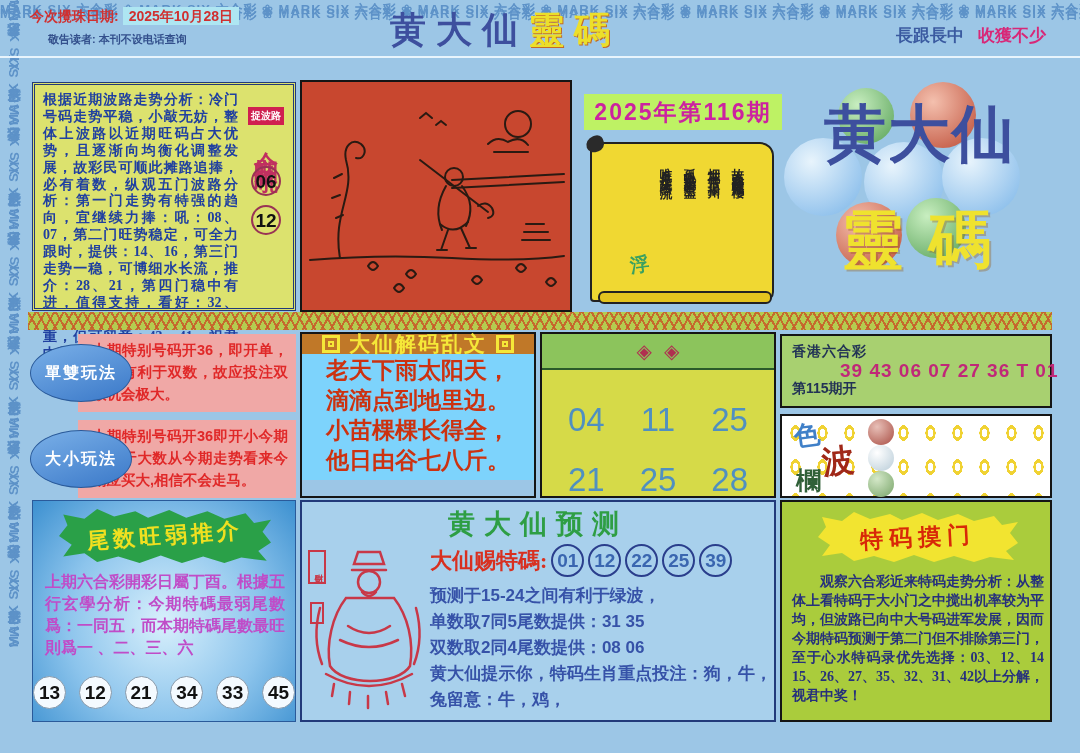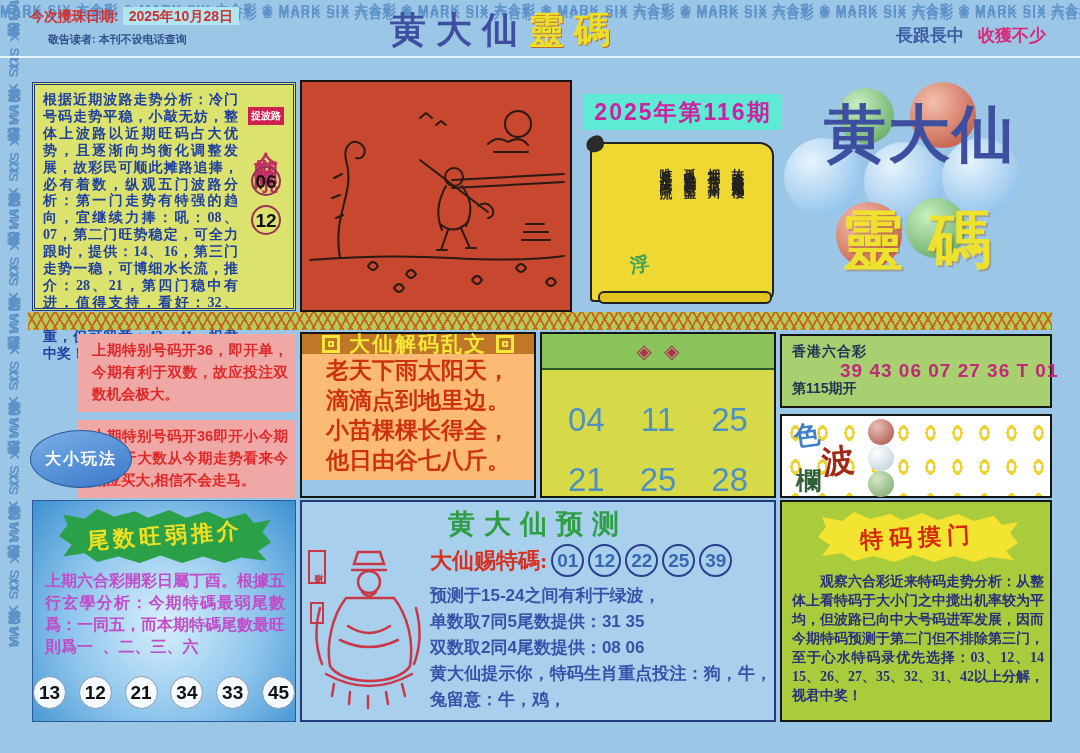--- a/index.html
+++ b/index.html
@@ -37,21 +37,21 @@
   .side-label { background:#d02050; color:#fff; font-size:10px; font-weight:bold; padding:2px 3px; white-space:nowrap; }
   .side-title { writing-mode:vertical-rl; text-orientation:upright; font-family:"Liberation Serif",serif;
     font-size:24px; font-weight:bold; color:#c03060; margin-top:8px; letter-spacing:6px; }
   .side-num { width:30px; height:30px; border:2px solid #993355; border-radius:50%; margin-top:9px;
     text-align:center; line-height:27px; font-size:19px; font-weight:bold; color:#111; }
 
   .illu-box { position:absolute; left:300px; top:80px; width:272px; height:232px;
     background:#c8472f; border:2px solid #151515; }
 
   .issue-box { position:absolute; left:584px; top:94px; width:198px; height:36px;
-    background:#5eead4; color:#cc22a0; font-weight:bold; font-size:23px;
+    background:#bef264; color:#cc22a0; font-weight:bold; font-size:23px;
     text-align:center; line-height:36px; letter-spacing:2px; }
 
   .scroll { position:absolute; left:590px; top:142px; width:184px; height:160px;
     background:#f0d832; border:2px solid #222; border-radius:6px 14px 10px 4px; }
   .scroll::before { content:""; position:absolute; left:-6px; top:-8px; width:18px; height:16px;
     background:#2a2a2a; border-radius:60% 40% 50% 50%; transform:rotate(-20deg); }
   .scroll::after { content:""; position:absolute; left:6px; bottom:-4px; width:170px; height:9px;
     background:#e3c41f; border:2px solid #222; border-radius:6px; }
   .scroll-poem { position:absolute; right:26px; top:14px; height:132px; writing-mode:vertical-rl;
     font-family:"Liberation Serif",serif; font-size:12.5px; font-weight:bold; color:#222; letter-spacing:3px; }
@@ -86,21 +86,21 @@
   .play-ellipse { position:absolute; left:0; top:50%; transform:translateY(-50%); width:102px; height:58px;
     background:linear-gradient(160deg,#7ab0e8,#3a78c8); border:1px solid #2a5a9a; border-radius:50%;
     color:#fff; font-weight:bold; font-size:16px; display:flex; align-items:center; justify-content:center;
     letter-spacing:2px; z-index:2; }
 
   .decode-box { position:absolute; left:300px; top:332px; width:236px; height:166px; border:2px solid #151515; }
   .decode-head { height:20px; background:#c07828; display:flex; align-items:center; justify-content:center; gap:9px; }
   .hui-icon { width:18px; height:18px; border:3px solid #f5e838; display:flex; align-items:center; justify-content:center; }
   .hui-icon i { display:block; width:6px; height:6px; border:2px solid #f5e838; }
   .decode-title { color:#f5e838; font-size:21px; font-weight:bold; font-family:"Liberation Serif",serif; letter-spacing:2px; }
-  .decode-body { height:126px; background:#fdba74; text-align:center; padding-top:2px; }
+  .decode-body { height:126px; background:#7dd3fc; text-align:center; padding-top:2px; }
   .decode-body div { color:#cc3210; font-size:23px; font-weight:bold; font-family:"Liberation Serif",serif; line-height:30px; }
 
   .precise-box { position:absolute; left:540px; top:332px; width:236px; height:166px; border:2px solid #151515; }
   .precise-head { height:36px; background:#8cc45c; border-bottom:2px solid #2a5a2a;
     display:flex; align-items:center; justify-content:center; gap:12px; }
   .diamond-icon { color:#b03050; font-size:20px; line-height:1; }
   .precise-title { color:#cc2060; font-size:21px; font-weight:bold; font-family:"Liberation Serif",serif; letter-spacing:3px; }
   .precise-body { height:126px; background:#d6da48; padding:10px 26px 0; }
   .precise-row { display:flex; justify-content:space-between; color:#5090c0; font-size:33px; margin-top:21px; }
   .precise-row:last-child { margin-top:22px; }
@@ -129,21 +129,21 @@
   
   .tail-box { position:absolute; left:32px; top:500px; width:264px; height:222px;
     background:radial-gradient(circle at 50% 55%, #d8f0fc 0%, #8cc4ec 55%, #3c90d0 100%);
     border:1px solid #2a5a9a; }
   .starburst { clip-path:polygon(0% 50%,4% 30%,2% 10%,12% 18%,18% 0%,26% 14%,36% 4%,42% 16%,52% 2%,60% 16%,70% 4%,78% 18%,88% 8%,92% 26%,100% 20%,96% 42%,100% 62%,94% 78%,98% 96%,86% 90%,78% 100%,68% 88%,58% 100%,48% 86%,38% 100%,28% 88%,18% 98%,12% 82%,2% 88%,6% 66%);
     display:flex; align-items:center; justify-content:center; }
   .tail-star { position:absolute; left:26px; top:8px; width:212px; height:54px; background:#2aa048; }
   .tail-star span { color:#f0e020; font-size:22px; font-weight:bold; font-family:"Liberation Serif",serif;
     letter-spacing:4px; transform:rotate(-4deg); }
   .tail-text { position:absolute; left:12px; top:70px; width:240px; color:#c04cc8; font-weight:bold;
-    font-size:16px; line-height:22px; font-family:Liberation Mono, monospace; text-align:justify; }
+    font-size:16px; line-height:22px; font-family:Liberation Sans, sans-serif; text-align:justify; }
   .tail-nums { position:absolute; left:0; bottom:12px; width:100%; display:flex; justify-content:space-between; gap:7px; }
   .tail-num { width:33px; height:33px; border-radius:50%; background:#f4faff; border:1px solid #8899aa;
     text-align:center; line-height:32px; font-size:19px; font-weight:bold; color:#111; }
 
   .pred-box { position:absolute; left:300px; top:500px; width:476px; height:222px;
     background:#a8d0ec; border:2px solid #223a7a; }
   .pred-title { position:absolute; left:0; top:4px; width:100%; text-align:center; color:#2e9e44;
     font-size:27px; font-weight:bold; font-family:"Liberation Serif",serif; letter-spacing:9px; }
   .pred-figure { position:absolute; left:4px; top:42px; width:124px; height:176px; }
   .seal { position:absolute; border:2px solid #c83848; color:#c83848; font-size:9px; font-weight:bold;
@@ -242,20 +242,21 @@
     <div class="ball ball-g2"></div>
     <div class="mast-l1">黄大仙</div>
     <div class="mast-l2">靈碼</div>
   </div>
 
   <div class="separator"></div>
 
   <div class="play-area">
     <div class="play-row">
       <div class="play-box">上期特别号码开36，即开单，今期有利于双数，故应投注双数机会极大。</div>
+      <div class="play-ellipse">單雙玩法</div>
     </div>
     <div class="play-row">
       <div class="play-box">上期特别号码开36即开小今期有利于大数从今期走势看来今期应买大,相信不会走马。</div>
       <div class="play-ellipse">大小玩法</div>
     </div>
   </div>
 
   <div class="decode-box">
     <div class="decode-head">
       <div class="hui-icon">

